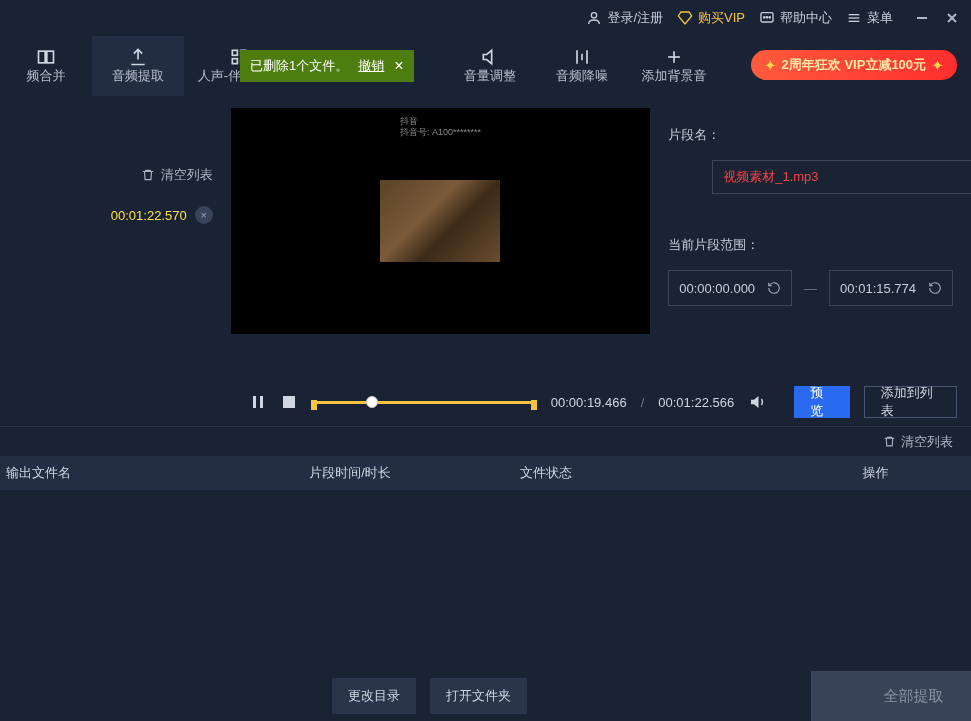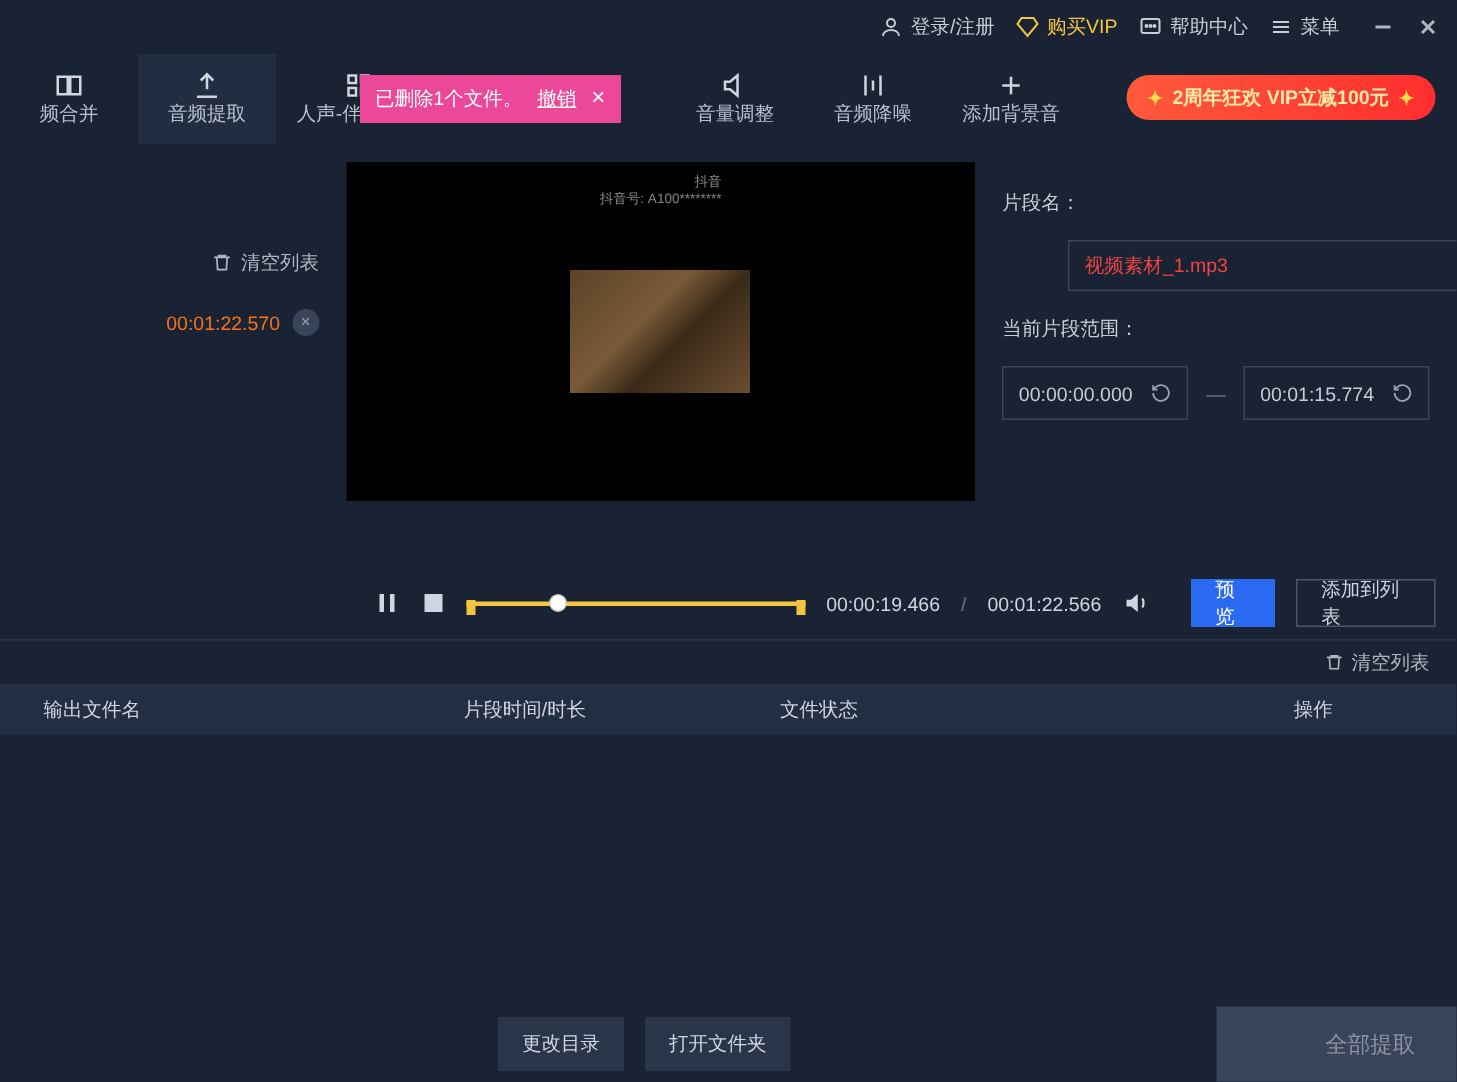--- a/index.html
+++ b/index.html
@@ -10,42 +10,42 @@
     .tb-item { display:flex; align-items:center; gap:5px; cursor:pointer; font-size:13px; }
     .tb-item.vip { color:#f5c542; }
     .win-ctrl { display:flex; gap:12px; margin-left:6px; }
     .win-btn { width:18px; height:18px; display:flex; align-items:center; justify-content:center; cursor:pointer; color:#aeb6c4; }
 
     
     .toolbar { height:60px; display:flex; align-items:stretch; position:relative; }
     .tab { width:92px; display:flex; flex-direction:column; align-items:center; justify-content:center; gap:0; cursor:pointer; font-size:13px; color:#b8c0ce; position:relative; }
     .tab.active { background:#232d42; }
     .tab .ico { width:20px; height:20px; display:flex; align-items:center; justify-content:center; }
-    .toast { position:absolute; left:240px; top:14px; height:32px; background:#ec4899; color:#fff; display:flex; align-items:center; padding:0 10px; gap:10px; font-size:13px; }
+    .toast { position:absolute; left:240px; top:14px; height:32px; background:#4d7c0f; color:#fff; display:flex; align-items:center; padding:0 10px; gap:10px; font-size:13px; }
     .toast .undo { text-decoration:underline; cursor:pointer; }
     .toast .close { cursor:pointer; font-size:16px; }
     .promo { position:absolute; right:14px; top:14px; height:30px; padding:0 14px; border-radius:15px; background:linear-gradient(90deg,#ff5a3c,#ff2e2e); color:#ffe9a8; font-weight:bold; display:flex; align-items:center; gap:6px; cursor:pointer; font-size:13px; }
     .promo .spark { color:#ffd94a; }
 
     
     .work { display:flex; height:282px; }
     .leftcol { width:234px; display:flex; flex-direction:column; align-items:flex-end; padding-top:70px; padding-right:18px; }
     .clear-list { display:flex; align-items:center; gap:6px; cursor:pointer; color:#aeb6c4; }
     .file-row { margin-top:22px; display:flex; align-items:center; gap:8px; }
-    .file-time { color:#f97316; }
+    .file-time { color:#fde047; }
     .file-del { width:18px; height:18px; border-radius:50%; background:#3a4459; display:flex; align-items:center; justify-content:center; font-size:11px; cursor:pointer; color:#9aa3b4; }
 
     .preview { width:426px; height:226px; margin-top:12px; background:#000; position:relative; display:flex; align-items:center; justify-content:center; }
-    .preview .wm { position:absolute; top:8px; left:50%; transform:translateX(-50%); color:#888; font-size:9px; text-align:right; line-height:1.2; }
+    .preview .wm { position:absolute; top:8px; left:50%; transform:translateX(-50%); color:#888; font-size:9px; text-align:left; line-height:1.2; }
     .thumb { width:120px; height:82px; background:linear-gradient(135deg,#5a4328 0%,#7a5a38 40%,#3a2a18 60%,#6a4d30 100%); }
 
     .rightcol { flex:1; padding:30px 18px 0 18px; }
     .field-label { color:#c5cdd9; margin-bottom:16px; }
     .text-input { width:100%; height:34px; background:transparent; border:1px solid #3b4559; padding:0 10px; color:#ef4444; font-size:13px; outline:none;margin-left:44px; }
-    .range-label { margin-top:16px; margin-bottom:16px; }
+    .range-label { margin-top:42px; margin-bottom:16px; }
     .range-row { display:flex; align-items:center; gap:12px; }
     .time-box { height:36px; border:1px solid #3b4559; display:flex; align-items:center; padding:0 10px; gap:12px; color:#c5cdd9; cursor:pointer; }
     .dash { color:#6a758c; }
 
     
     .playbar { height:48px; display:flex; align-items:center; padding:0 14px 0 250px; gap:14px; }
     .pb-btn { width:18px; height:18px; display:flex; align-items:center; justify-content:center; cursor:pointer; color:#cfd6e2; }
     .slider-wrap { flex:0 0 226px; position:relative; height:24px; display:flex; align-items:center; }
     .slider-track { position:absolute; left:0; right:0; height:3px; background:#f5c542; }
     .slider-handle { position:absolute; top:50%; left:27%; width:12px; height:12px; border-radius:50%; background:#fff; transform:translate(-50%,-50%); border:1px solid #c9c9c9; }
@@ -55,21 +55,21 @@
     .time-disp { color:#cfd6e2; font-size:13px; }
     .sep { color:#6a758c; }
     .btn { height:32px; padding:0 16px; display:flex; align-items:center; justify-content:center; cursor:pointer; font-size:13px; }
     .btn.primary { background:#2a6af0; color:#fff; }
     .btn.outline { border:1px solid #4a5670; color:#cfd6e2; }
 
     
     .list-top { height:30px; display:flex; align-items:center; justify-content:flex-end; padding:0 18px; border-top:1px solid #2a3447; }
     .list-top .clear2 { display:flex; align-items:center; gap:5px; cursor:pointer; color:#aeb6c4; font-size:13px; }
     .list-head { height:34px; background:#242e43; display:flex; align-items:center; color:#cfd6e2; font-size:13px; }
-    .col1 { width:180px; padding-left:29px; }
+    .col1 { width:180px; padding-left:6px; }
     .col2 { width:340px; text-align:center; }
     .col3 { width:260px; text-align:left; }
     .col4 { flex:1; text-align:center; }
     .list-body { height:210px; }
 
     
     .bottom { position:absolute; bottom:0; left:0; right:0; height:50px; display:flex; align-items:center; padding:0 0 0 332px; gap:14px;text-align:right; }
     .bottom .btn.dir { background:#2b3549; color:#cfd6e2; height:36px; }
     .bottom .extract { position:absolute; right:0; top:0; width:160px; height:50px; background:#3a4459; color:#8a92a3; display:flex; align-items:center; justify-content:center; font-size:15px; cursor:pointer;padding-left:45px; }
 

